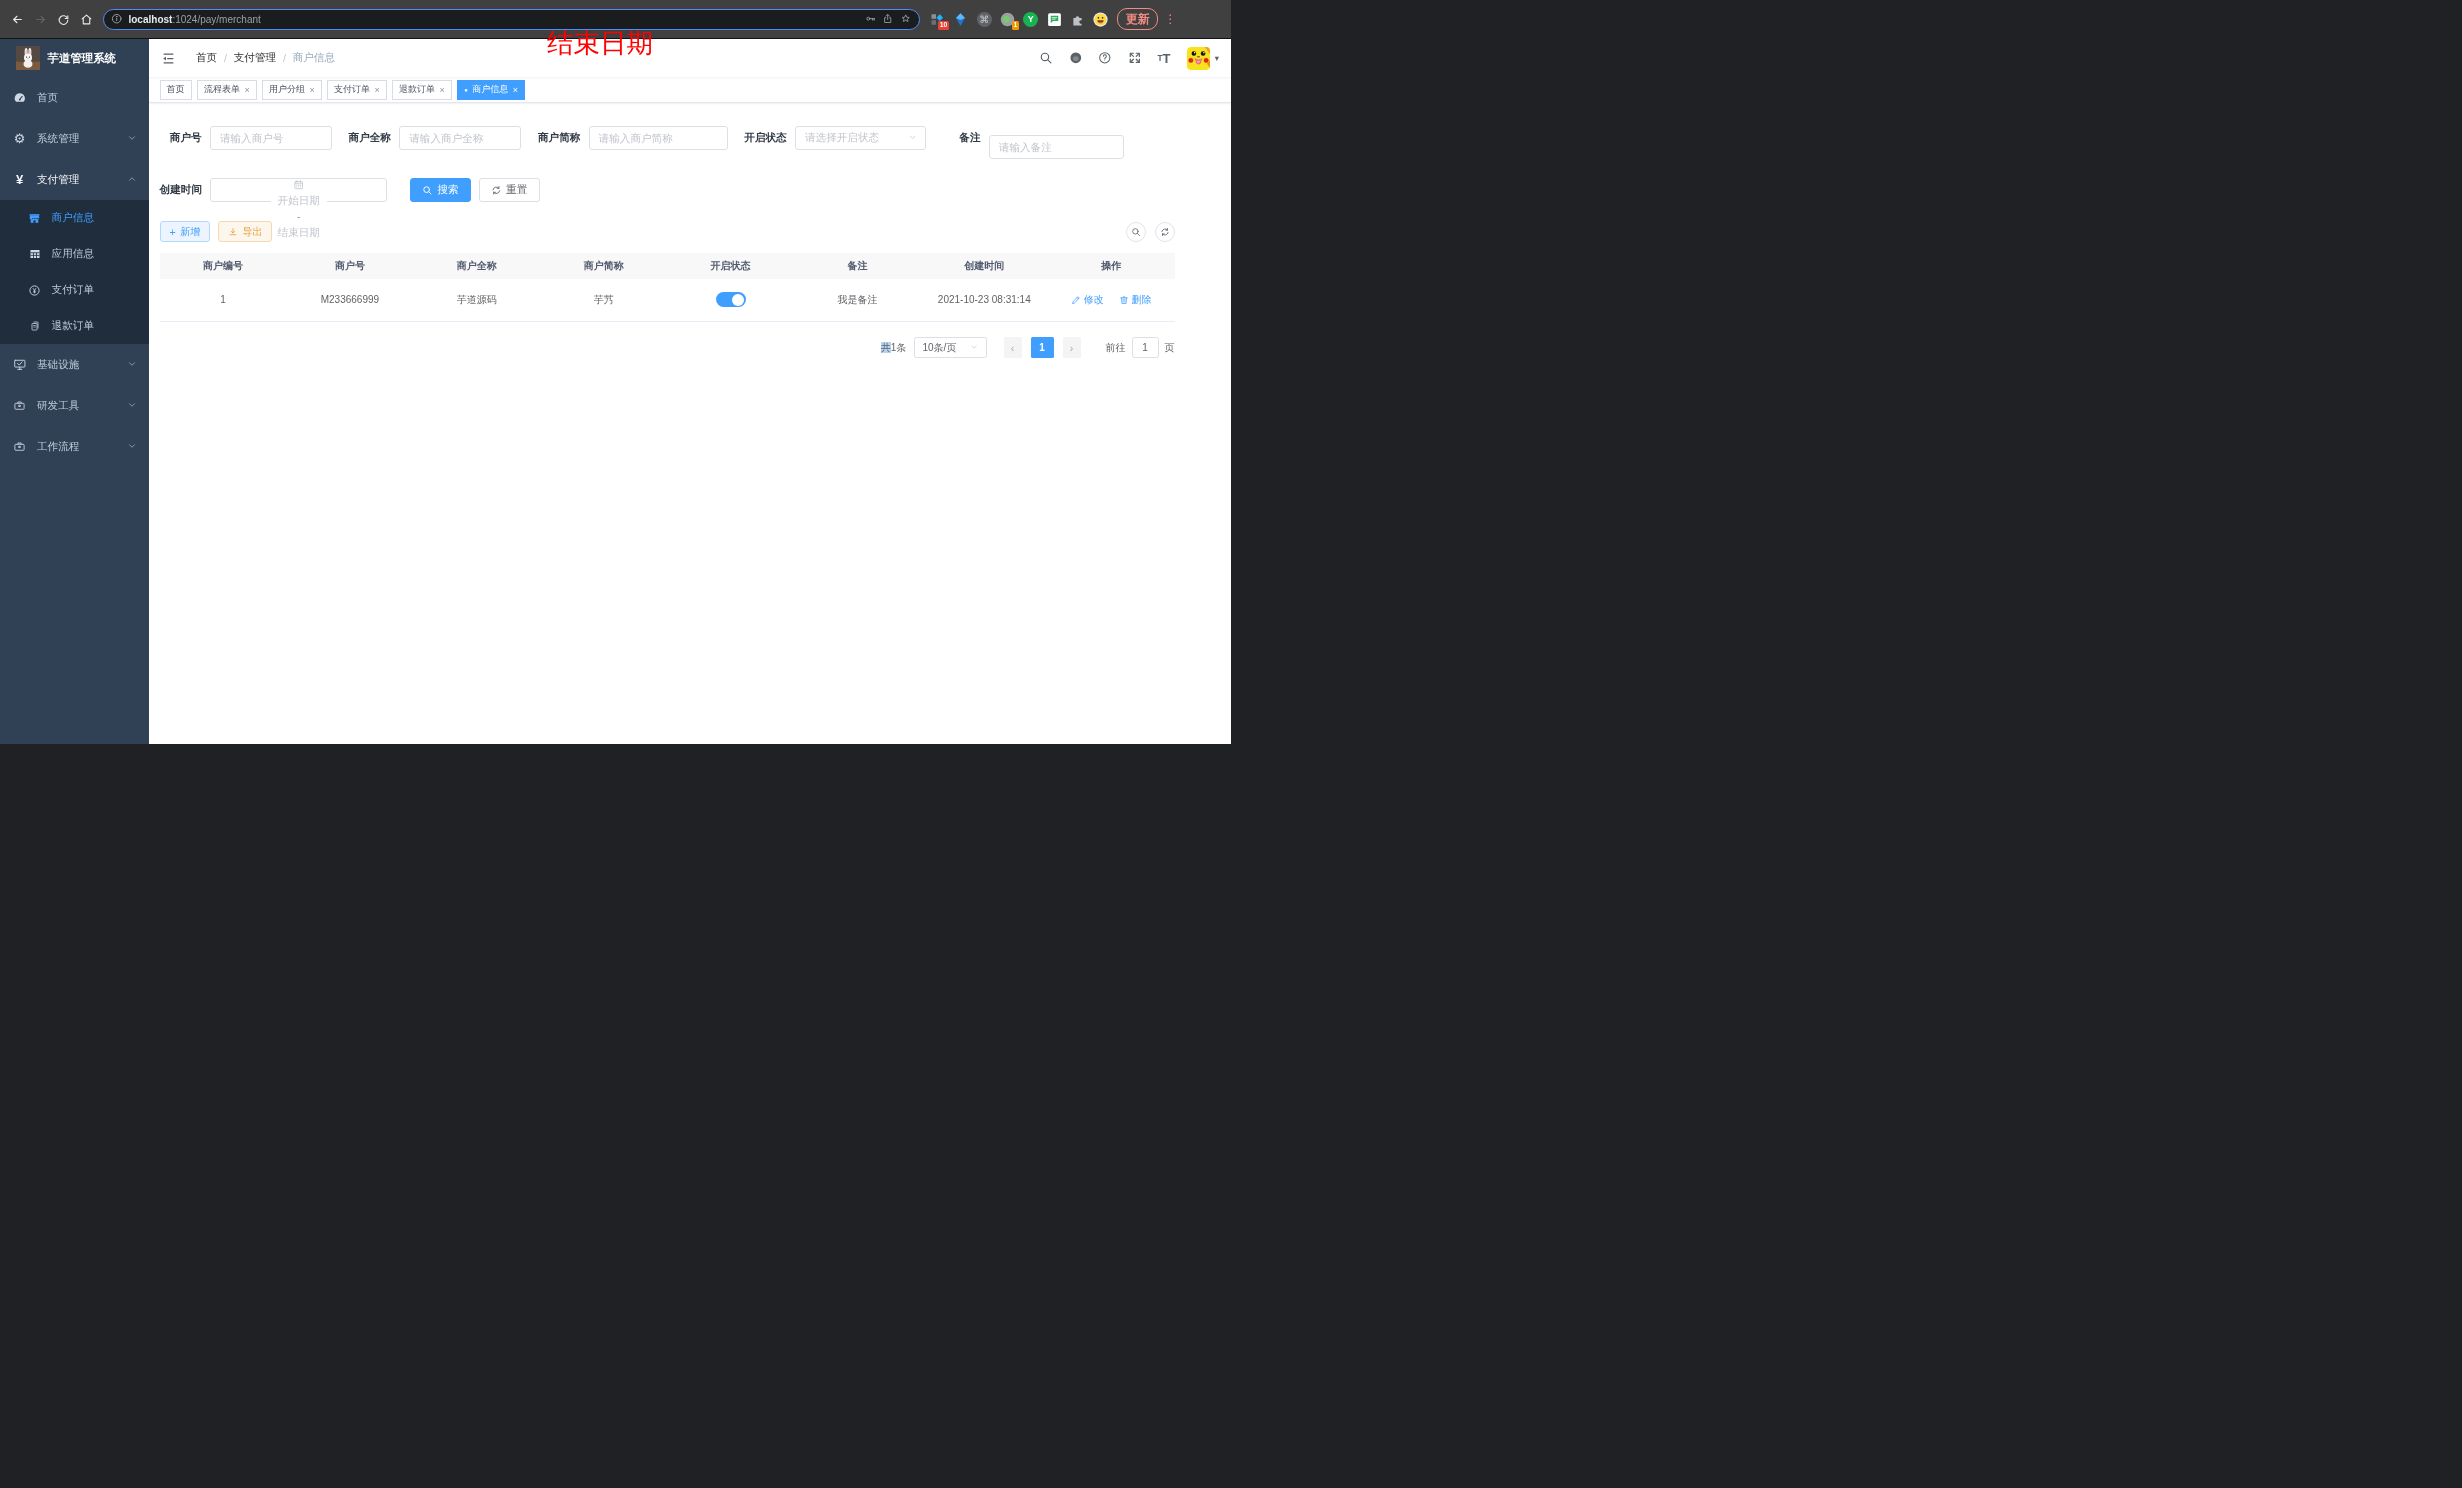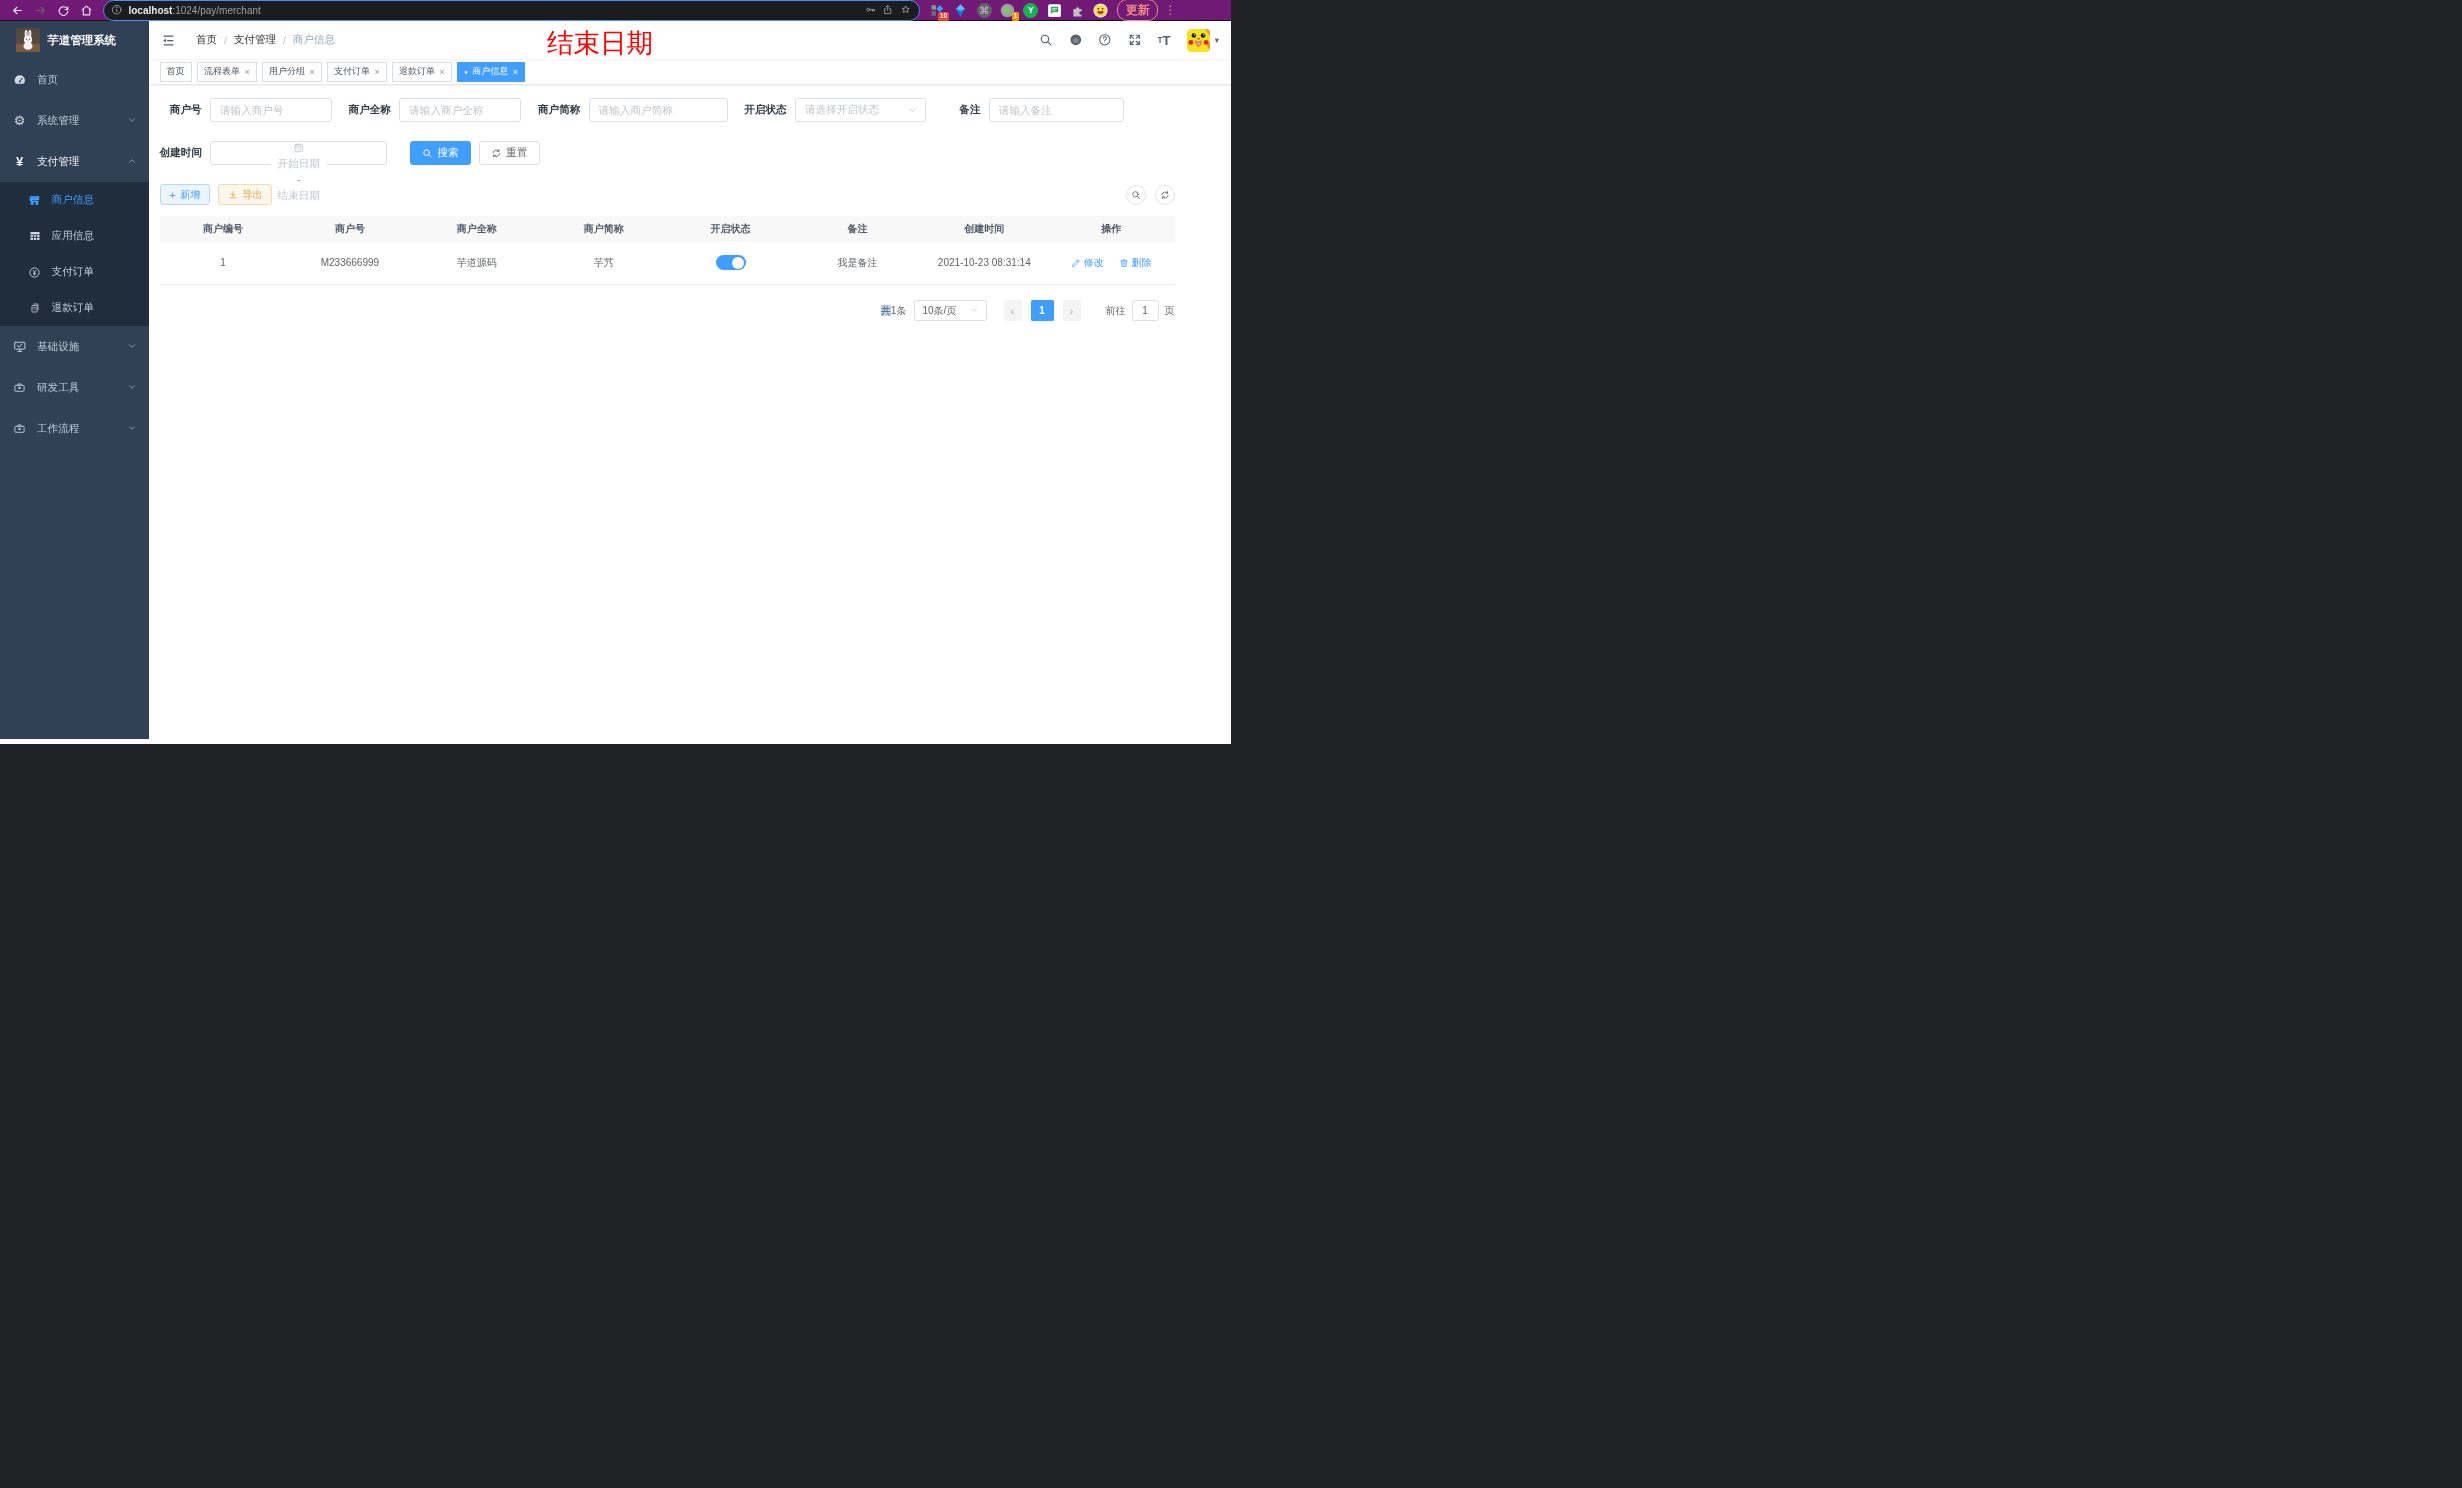--- a/index.html
+++ b/index.html
@@ -1,21 +1,21 @@
 <!DOCTYPE html>
 <html style="--primary: #409eff; --warning: #e6a23c; --annotation: #ff0000;font-size:12px"><head>
 <meta charset="utf-8">
 <style>
   * { box-sizing: border-box; margin: 0; padding: 0; }
   html,body { margin:0; }
   body { background:#202124; font-family:"Liberation Sans", sans-serif; }
   .screen { position:relative; width:1231px; height:744px; background:#fff; overflow:hidden; }
 
   
-  .chrome { height:21px; background:#701a75; display:flex; align-items:center; padding:0 6px; border-bottom:0.8px solid #121314; }
+  .chrome { height:39px; background:#404040; display:flex; align-items:center; padding:0 6px; border-bottom:0.8px solid #121314; }
   .nav-btn { width:23px; height:23px; display:flex; align-items:center; justify-content:center; color:#e8eaed; flex:0 0 auto; }
   .nav-btn.dim { color:#5f6368; }
   .nav-btn svg { width:13px; height:13px; }
   .urlbar { margin-left:4.5px; width:817px; height:21px; border-radius:10.6px; background:#1b1c1e; border:1.5px solid #4e8cf7; display:flex; align-items:center; padding:0 7.6px; gap:6px; }
   .urlbar .host { color:#e8eaed; font-size:10px; font-weight:700; }
   .urlbar .path { color:#9aa0a6; font-size:10px; margin-left:-6px; }
   .urlbar .spacer { flex:1; }
   .urlbar svg { width:11.4px; height:11.4px; color:#9aa0a6; flex:0 0 auto; }
   .exts { display:flex; align-items:center; gap:8.3px; margin-left:10.6px; }
   .ext { position:relative; width:15px; height:15px; display:flex; align-items:center; justify-content:center; }
@@ -488,21 +488,21 @@
               <span class="flabel">开启状态</span>
               <div class="f-select">
                 <span>请选择开启状态</span>
                 <svg viewBox="0 0 24 24" fill="none" stroke="currentColor" stroke-width="2" stroke-linecap="round" stroke-linejoin="round">
                     <polyline points="6 9 12 15 18 9"></polyline>
                   </svg>
               </div>
             </div>
             <div class="fitem" style="margin-left:16.7px">
               <span class="flabel">备注</span>
-              <input class="f-input" style="width: 135px;" placeholder="请输入备注">
+              <input class="f-input" style="width: 135px; margin-top: 19px;" placeholder="请输入备注">
             </div>
           </div>
 
           <div class="frow">
             <div class="fitem">
               <span class="flabel w1">创建时间</span>
               <div class="daterange">
                 <svg viewBox="0 0 24 24" fill="none" stroke="currentColor" stroke-width="1.7" stroke-linecap="round">
                     <rect x="4" y="5.5" width="16" height="15" rx="1.5"></rect>
                     <path d="M4 10h16M8.5 3.5v4M15.5 3.5v4M8 13.5h.5M11.8 13.5h.5M15.5 13.5h.5M8 16.8h.5M11.8 16.8h.5M15.5 16.8h.5"></path>

